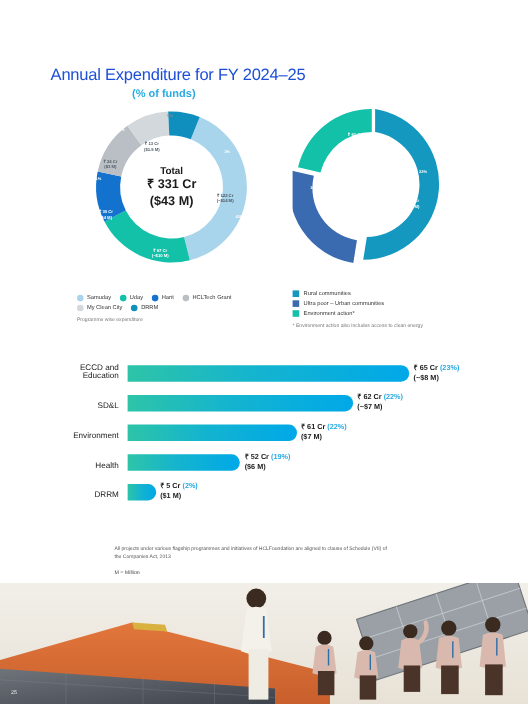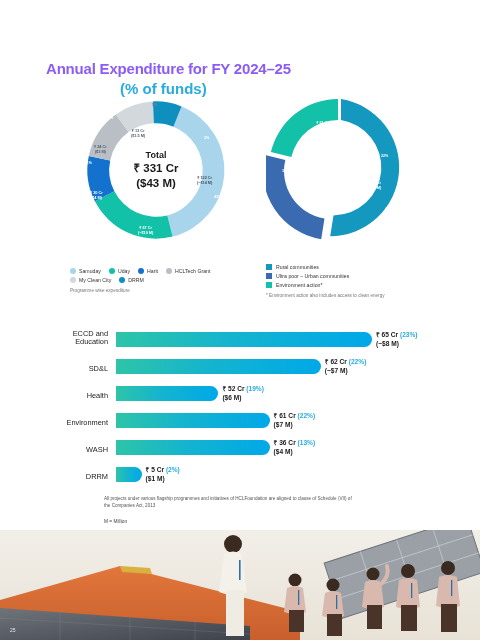--- a/index.html
+++ b/index.html
@@ -6,25 +6,25 @@
   body{
     width:480px;height:640px;background:#ffffff;
     font-family:"Liberation Sans",sans-serif;
     -webkit-font-smoothing:antialiased;overflow:hidden;position:relative;
   }
   .page{position:absolute;inset:0;background:#ffffff;}
 
   
   .title{
     position:absolute;left:46px;top:60px;
-    font-size:15px;font-weight:bold;color:#8b5cf6;letter-spacing:-0.2px;
+    font-size:15px;font-weight:normal;color:#1d4ed8;letter-spacing:-0.2px;
   }
   .subtitle{
     position:absolute;left:120px;top:80px;
-    font-size:15px;font-weight:bold;color:#29abe2;
+    font-size:10px;font-weight:bold;color:#29abe2;
   }
 
   
   .donut-wrap{position:absolute;}
   .donut-svg{display:block;}
   .center-label{
     position:absolute;text-align:center;left:0;right:0;
     pointer-events:none;
   }
   .center-total{font-size:9px;font-weight:bold;color:#1a1a1a;line-height:1.25;}
@@ -238,59 +238,46 @@
         <div class="bar-val" style="left:64%;top:-1px;transform:none;">
           <span>₹ 62 Cr</span>
           <span class="pc">(22%)</span>
           <span class="sub">(~$7 M)</span>
         </div>
       </div>
     </div>
 
     <div class="bar-row">
       <div class="bar-cat">
+        <span>Environment</span>
+      </div>
+      <div class="bar-track">
+        <div class="bar-fill" style="width:48%;"></div>
+        <div class="bar-val" style="left:48%;top:-1px;transform:none;">
+          <span>₹ 61 Cr</span>
+          <span class="pc">(22%)</span>
+          <span class="sub">($7 M)</span>
+        </div>
+      </div>
+    </div>
+
+    <div class="bar-row">
+      <div class="bar-cat">
         <span>Health</span>
       </div>
       <div class="bar-track">
         <div class="bar-fill" style="width:32%;"></div>
         <div class="bar-val" style="left:32%;top:-1px;transform:none;">
           <span>₹ 52 Cr</span>
           <span class="pc">(19%)</span>
           <span class="sub">($6 M)</span>
         </div>
       </div>
     </div>
 
-    <div class="bar-row">
-      <div class="bar-cat">
-        <span>Environment</span>
-      </div>
-      <div class="bar-track">
-        <div class="bar-fill" style="width:48%;"></div>
-        <div class="bar-val" style="left:48%;top:-1px;transform:none;">
-          <span>₹ 61 Cr</span>
-          <span class="pc">(22%)</span>
-          <span class="sub">($7 M)</span>
-        </div>
-      </div>
-    </div>
-
-    <div class="bar-row">
-      <div class="bar-cat">
-        <span>WASH</span>
-      </div>
-      <div class="bar-track">
-        <div class="bar-fill" style="width:48%;"></div>
-        <div class="bar-val" style="left:48%;top:-1px;transform:none;">
-          <span>₹ 36 Cr</span>
-          <span class="pc">(13%)</span>
-          <span class="sub">($4 M)</span>
-        </div>
-      </div>
-    </div>
 
     <div class="bar-row">
       <div class="bar-cat">
         <span>DRRM</span>
       </div>
       <div class="bar-track">
         <div class="bar-fill" style="width:8%;"></div>
         <div class="bar-val" style="left:8%;top:-1px;transform:none;">
           <span>₹ 5 Cr</span>
           <span class="pc">(2%)</span>

